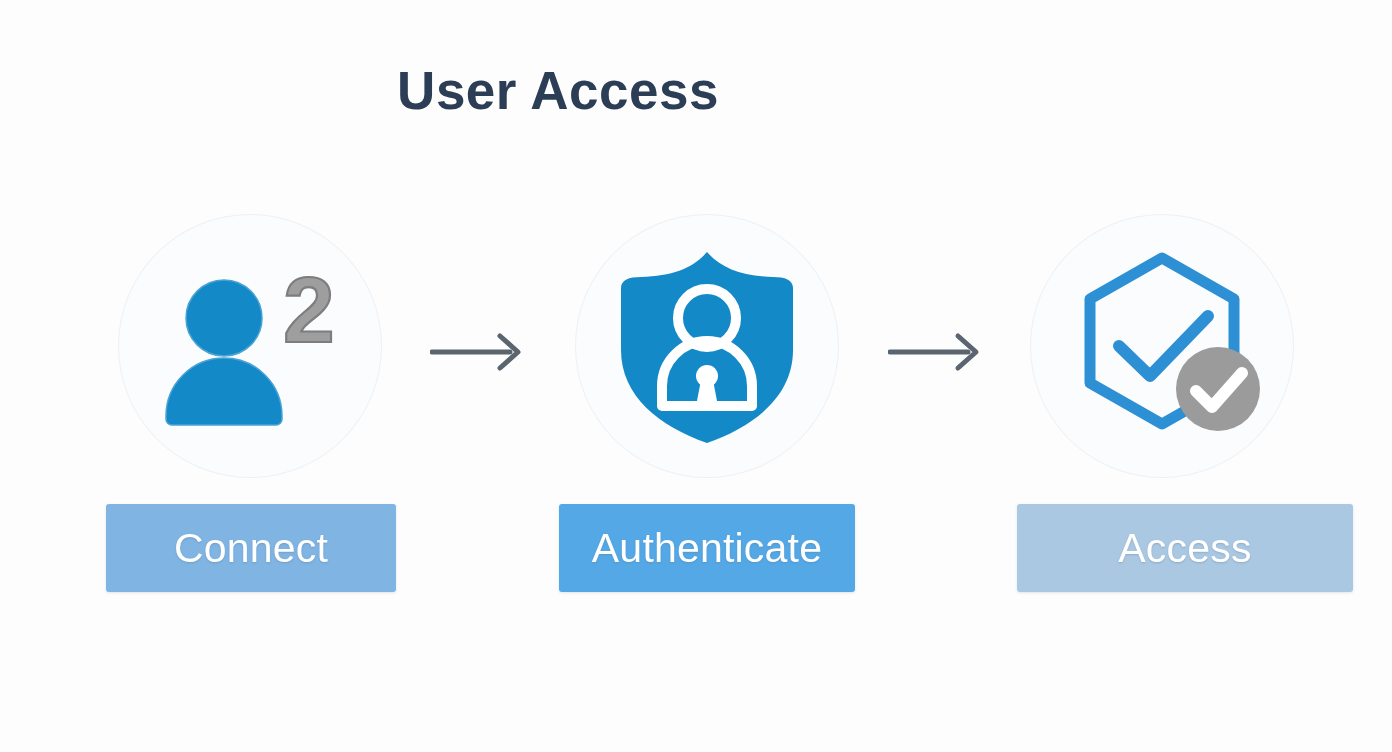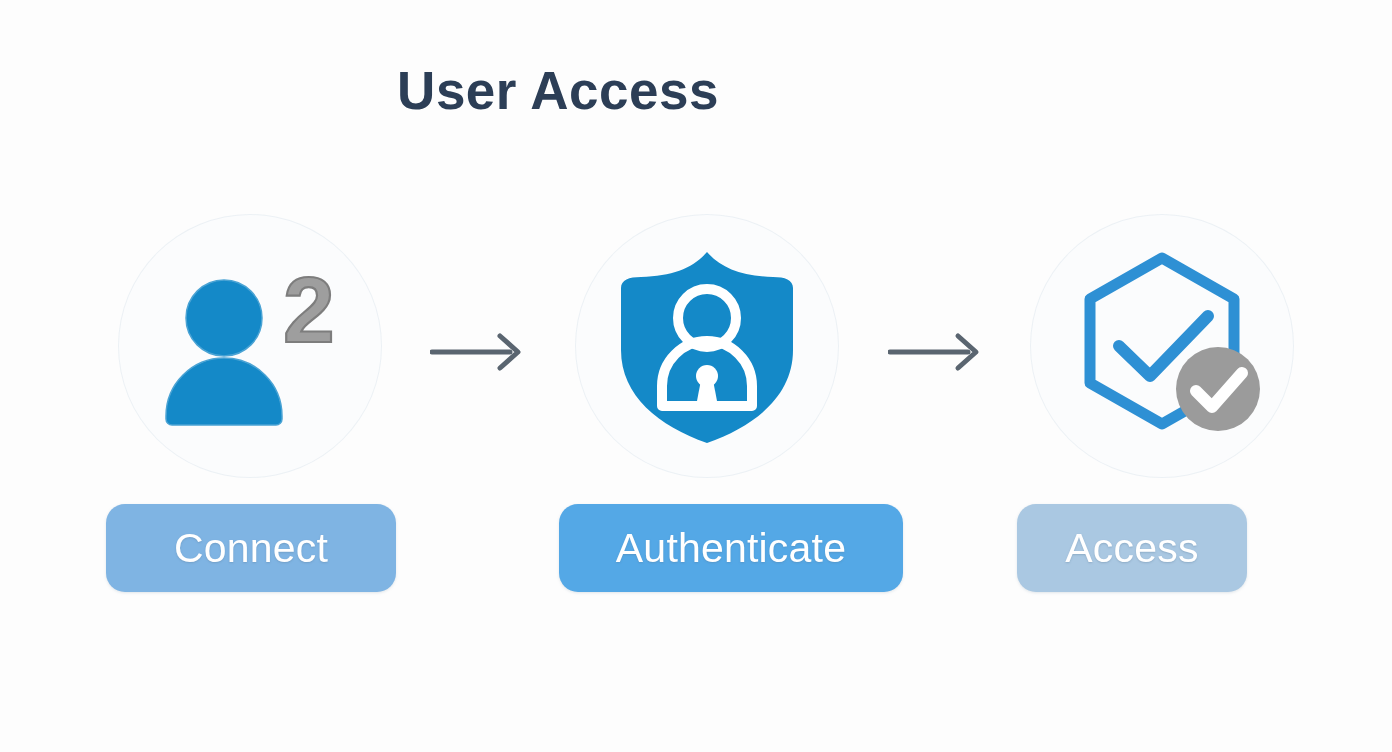--- a/index.html
+++ b/index.html
@@ -79,21 +79,21 @@
   }
   .arrow-1 { left: 430px; }
   .arrow-2 { left: 888px; }
   .arrow svg { display: block; width: 100px; height: 44px; }
 
   
   .step-button {
     position: absolute;
     top: 504px;
     height: 88px;
-    border-radius: 19px;
+    border-radius: 3px;
     border: none;
     display: flex;
     align-items: center;
     justify-content: center;
     font-family: "Liberation Sans", sans-serif;
     font-size: 41px;
     font-weight: normal;
     color: #ffffff;
     letter-spacing: 0.2px;
     text-shadow: 0 1px 2px rgba(90,120,150,0.35);
@@ -102,26 +102,26 @@
     padding: 0;
     white-space: nowrap;
   }
   .btn-connect {
     left: 106px;
     width: 290px;
     background: #7fb4e3;
   }
   .btn-authenticate {
     left: 559px;
-    width: 344px;
+    width: 296px;
     background: #54a8e6;
   }
   .btn-access {
     left: 1017px;
-    width: 230px;
+    width: 336px;
     background: #aac8e2;
   }
 </style>
 </head>
 <body>
 
 <div id="canvas">
 
   <div class="page-title">User Access</div>
 

